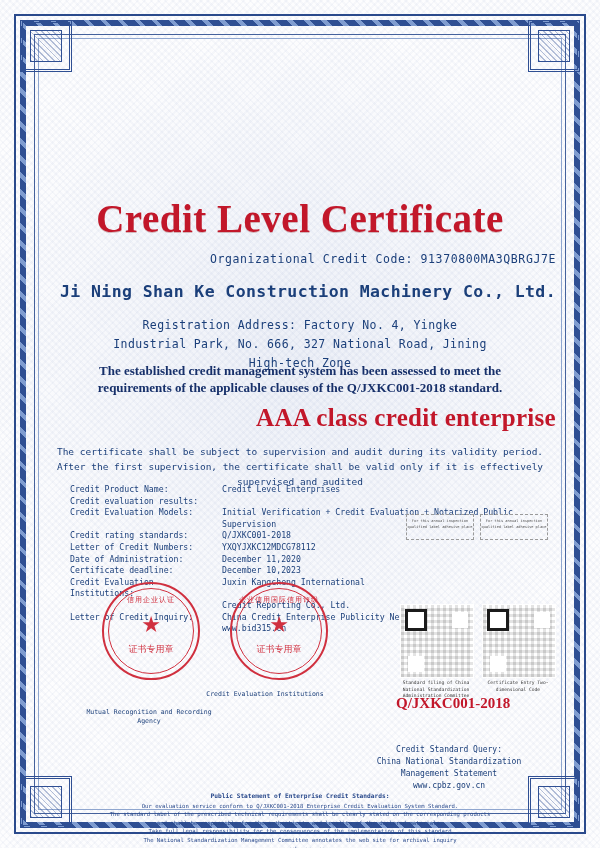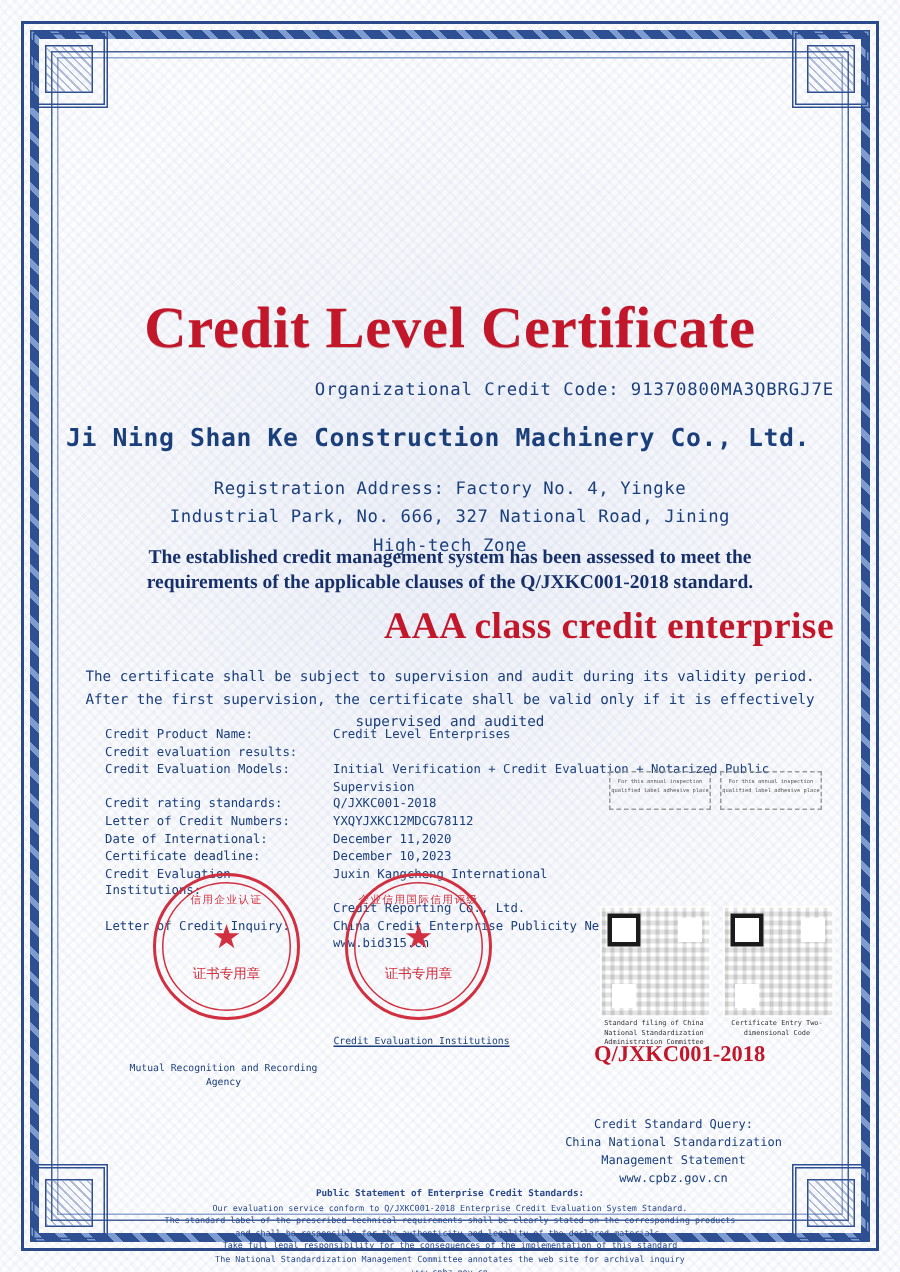--- a/index.html
+++ b/index.html
@@ -98,21 +98,21 @@
     font-family:"Liberation Serif", serif;
     text-shadow:0 1px 0 rgba(120,0,0,.25);
   }
   .org-code{
     position:absolute;left:0;right:0;top:208px;
     text-align:right;color:#1b3f7a;font-size:11.5px;letter-spacing:.6px;
     font-family:"DejaVu Sans Mono", monospace;
   }
   .company{
     position:absolute;left:0;right:0;top:238px;
-    text-align:left;color:#1b3f7a;font-size:16.5px;font-weight:bold;
+    text-align:right;color:#1b3f7a;font-size:16.5px;font-weight:bold;
     letter-spacing:.4px;
     font-family:"DejaVu Sans Mono", monospace;
   }
   .address{
     position:absolute;left:60px;right:60px;top:272px;
     text-align:center;color:#1b3f7a;font-size:11.5px;line-height:19px;
     letter-spacing:.4px;
     font-family:"DejaVu Sans Mono", monospace;
   }
   .statement{
@@ -165,21 +165,21 @@
     font-family:"DejaVu Sans", sans-serif;
   }
   .stamp1{left:58px;top:538px;}
   .stamp2{left:186px;top:538px;}
   .stamp-cap{
     position:absolute;width:150px;text-align:center;
     font-size:6.5px;color:#1b3f7a;line-height:9px;
     font-family:"DejaVu Sans Mono", monospace;
   }
   .cap1{left:30px;top:640px;margin-top:24px;}
-  .cap2{left:162px;top:646px;text-decoration:underline;}
+  .cap2{left:146px;top:646px;}
 
   
   .qr{
     position:absolute;width:72px;height:72px;background:#fff;
     background-image:
       repeating-linear-gradient(0deg,#1b1b1b 0 3px,transparent 3px 6px),
       repeating-linear-gradient(90deg,#1b1b1b 0 3px,transparent 3px 6px);
     background-size:6px 6px, 6px 6px;
     background-blend-mode:difference;
     border:1px solid #fff;
@@ -263,21 +263,21 @@
       </div>
       <div class="drow">
         <span class="dlabel">Credit rating standards:</span>
         <span class="dvalue">Q/JXKC001-2018</span>
       </div>
       <div class="drow">
         <span class="dlabel">Letter of Credit Numbers:</span>
         <span class="dvalue">YXQYJXKC12MDCG78112</span>
       </div>
       <div class="drow">
-        <span class="dlabel">Date of International:</span>
+        <span class="dlabel">Date of Administration:</span>
         <span class="dvalue">December 11,2020</span>
       </div>
       <div class="drow">
         <span class="dlabel">Certificate deadline:</span>
         <span class="dvalue">December 10,2023</span>
       </div>
       <div class="drow">
         <span class="dlabel">Credit Evaluation Institutions:</span>
         <span class="dvalue">Juxin Kangcheng International</span>
       </div>

